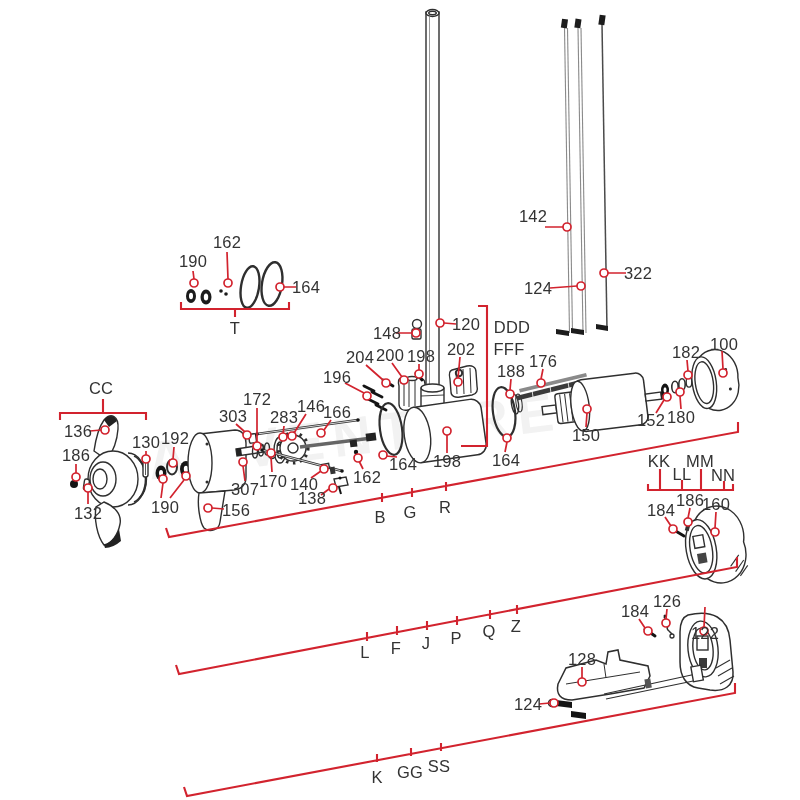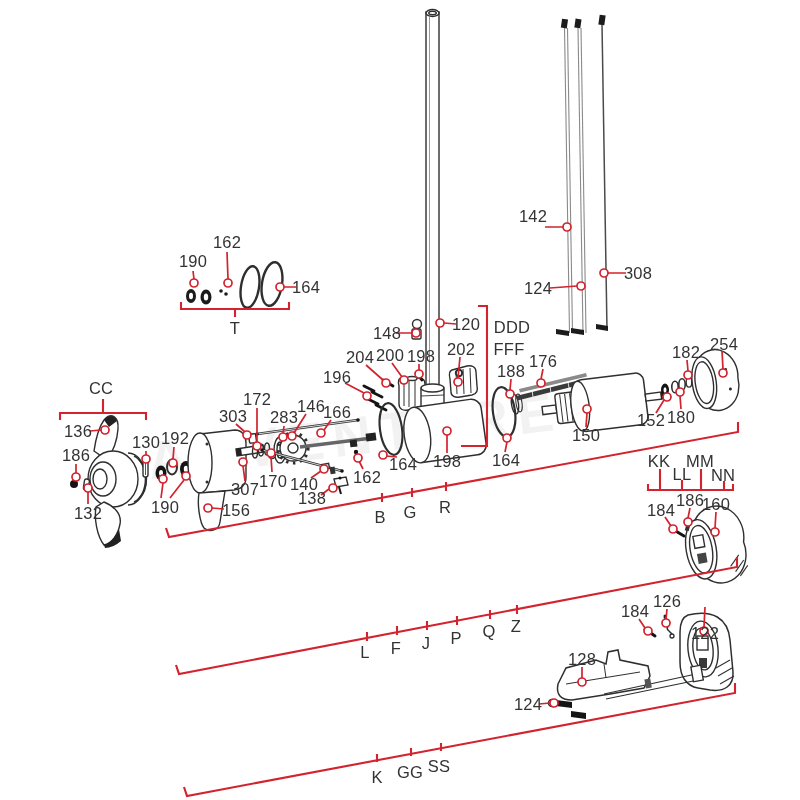--- a/index.html
+++ b/index.html
@@ -370,28 +370,28 @@
   <div class="lbl" style="left:360px;top:357px">204</div>
   <div class="lbl" style="left:390px;top:355px">200</div>
   <div class="lbl" style="left:421px;top:356px">198</div>
   <div class="lbl" style="left:461px;top:349px">202</div>
   <div class="lbl" style="left:387px;top:333px">148</div>
   <div class="lbl" style="left:466px;top:324px">120</div>
   <div class="lbl" style="left:512px;top:327px">DDD</div>
   <div class="lbl" style="left:509px;top:349px">FFF</div>
   <div class="lbl" style="left:533px;top:216px">142</div>
   <div class="lbl" style="left:538px;top:288px">124</div>
-  <div class="lbl" style="left:638px;top:273px">308</div>
+  <div class="lbl" style="left:638px;top:273px">322</div>
   <div class="lbl" style="left:511px;top:371px">188</div>
   <div class="lbl" style="left:543px;top:361px">176</div>
   <div class="lbl" style="left:586px;top:435px">150</div>
   <div class="lbl" style="left:651px;top:420px">152</div>
   <div class="lbl" style="left:681px;top:417px">180</div>
   <div class="lbl" style="left:686px;top:352px">182</div>
-  <div class="lbl" style="left:724px;top:344px">254</div>
+  <div class="lbl" style="left:724px;top:344px">100</div>
   <div class="lbl" style="left:659px;top:461px">KK</div>
   <div class="lbl" style="left:682px;top:474px">LL</div>
   <div class="lbl" style="left:700px;top:461px">MM</div>
   <div class="lbl" style="left:723px;top:475px">NN</div>
   <div class="lbl" style="left:690px;top:500px">186</div>
   <div class="lbl" style="left:716px;top:504px">160</div>
   <div class="lbl" style="left:661px;top:510px">184</div>
   <div class="lbl" style="left:380px;top:517px">B</div>
   <div class="lbl" style="left:410px;top:512px">G</div>
   <div class="lbl" style="left:445px;top:507px">R</div>

